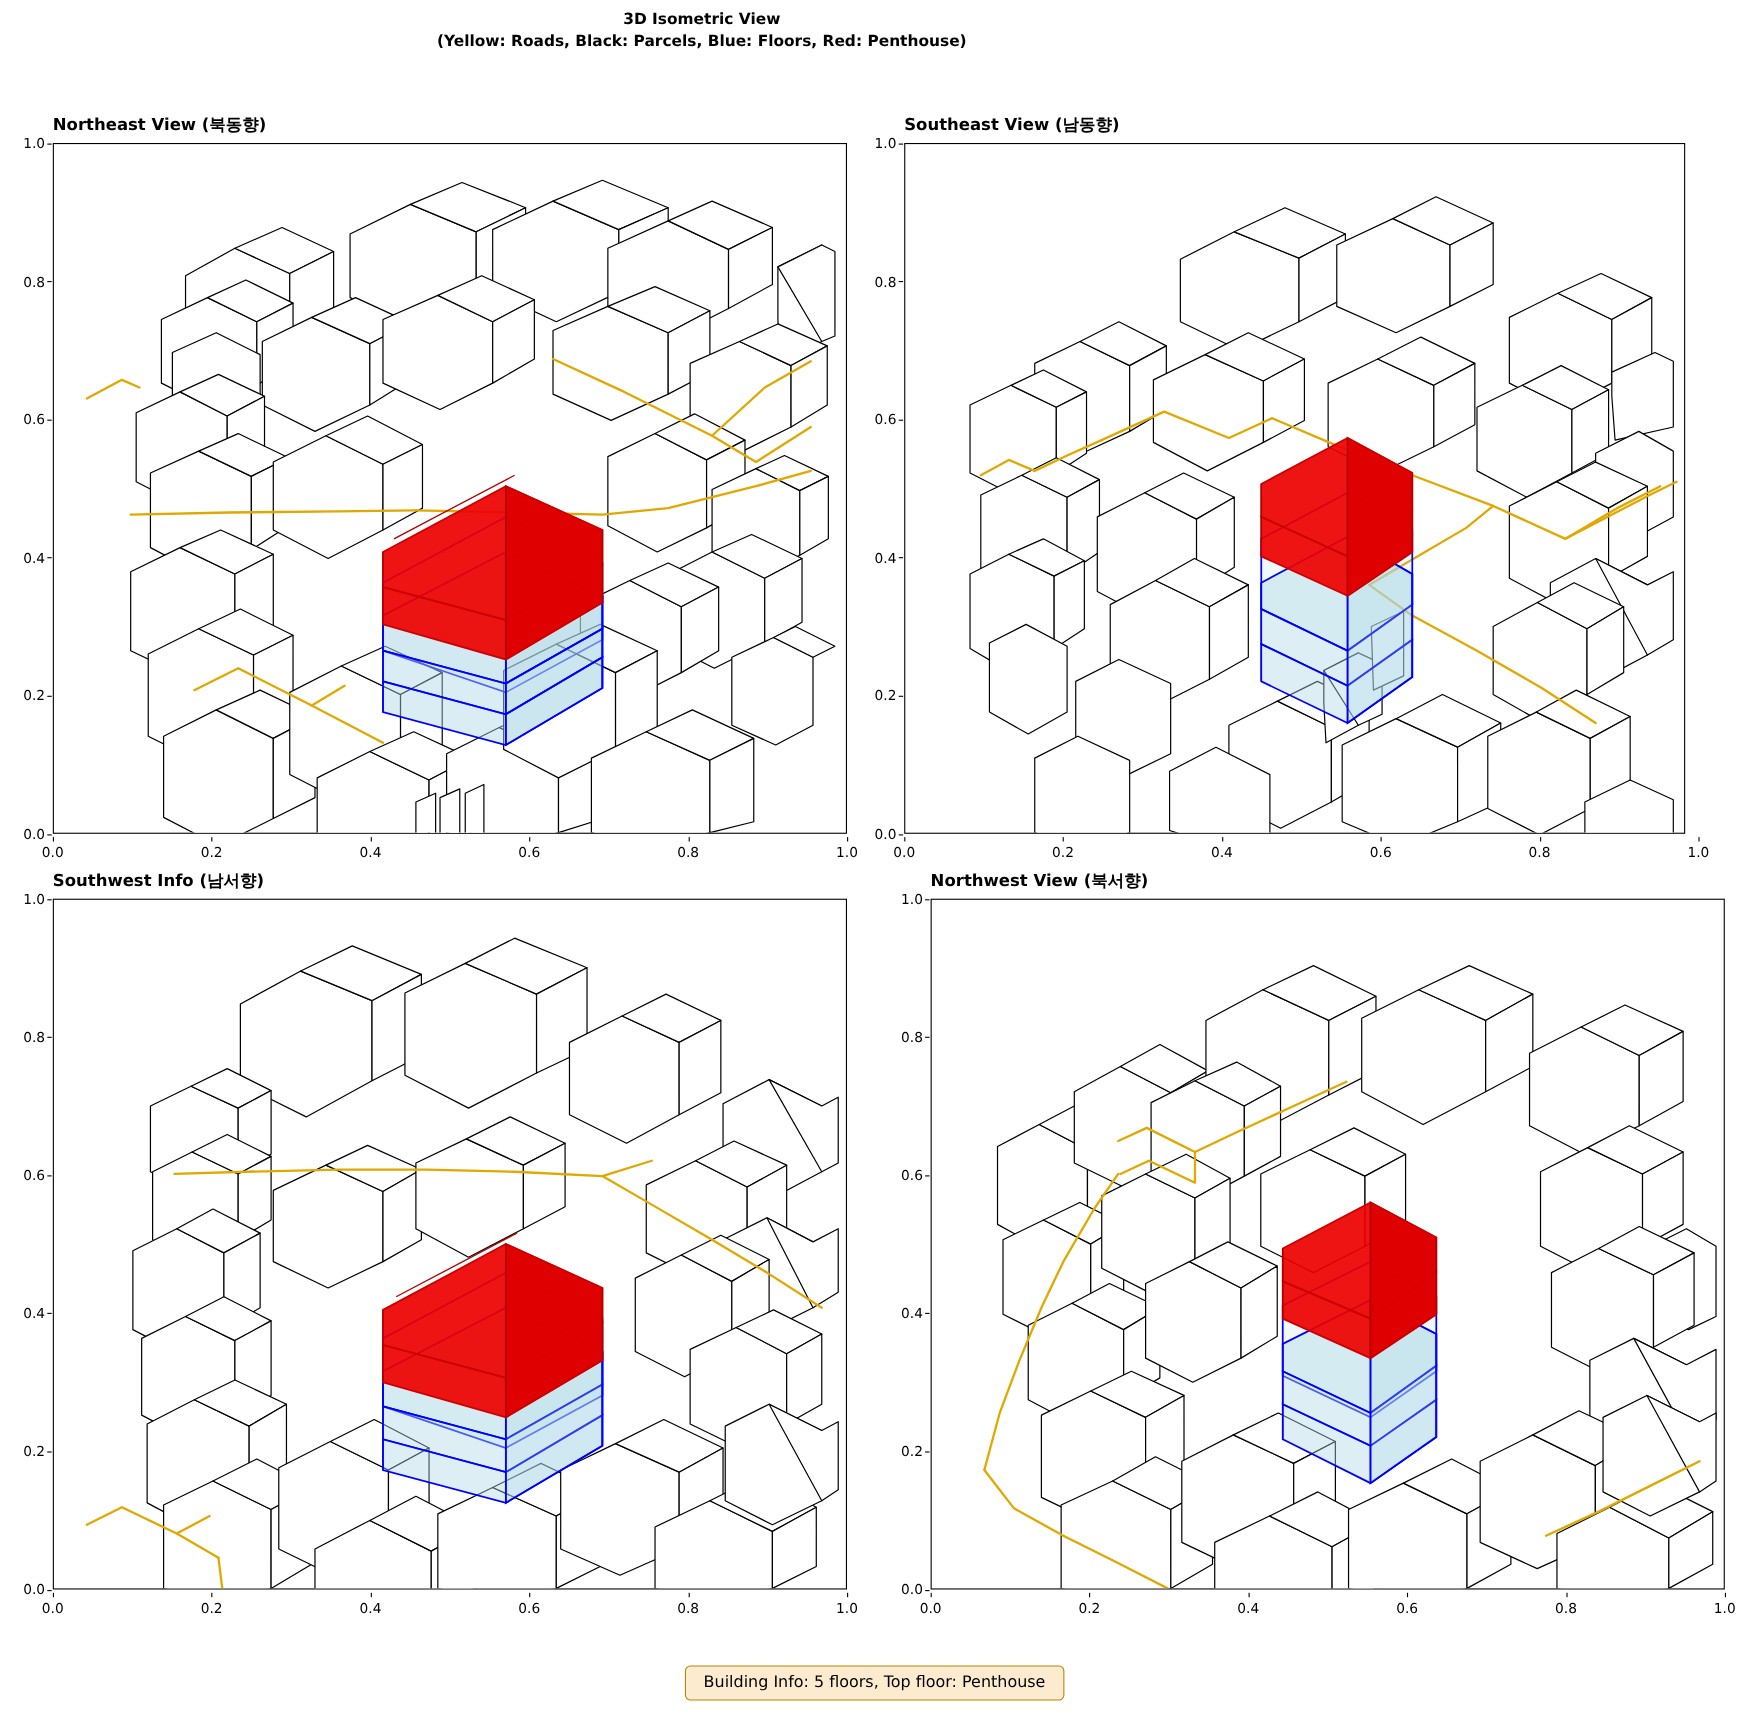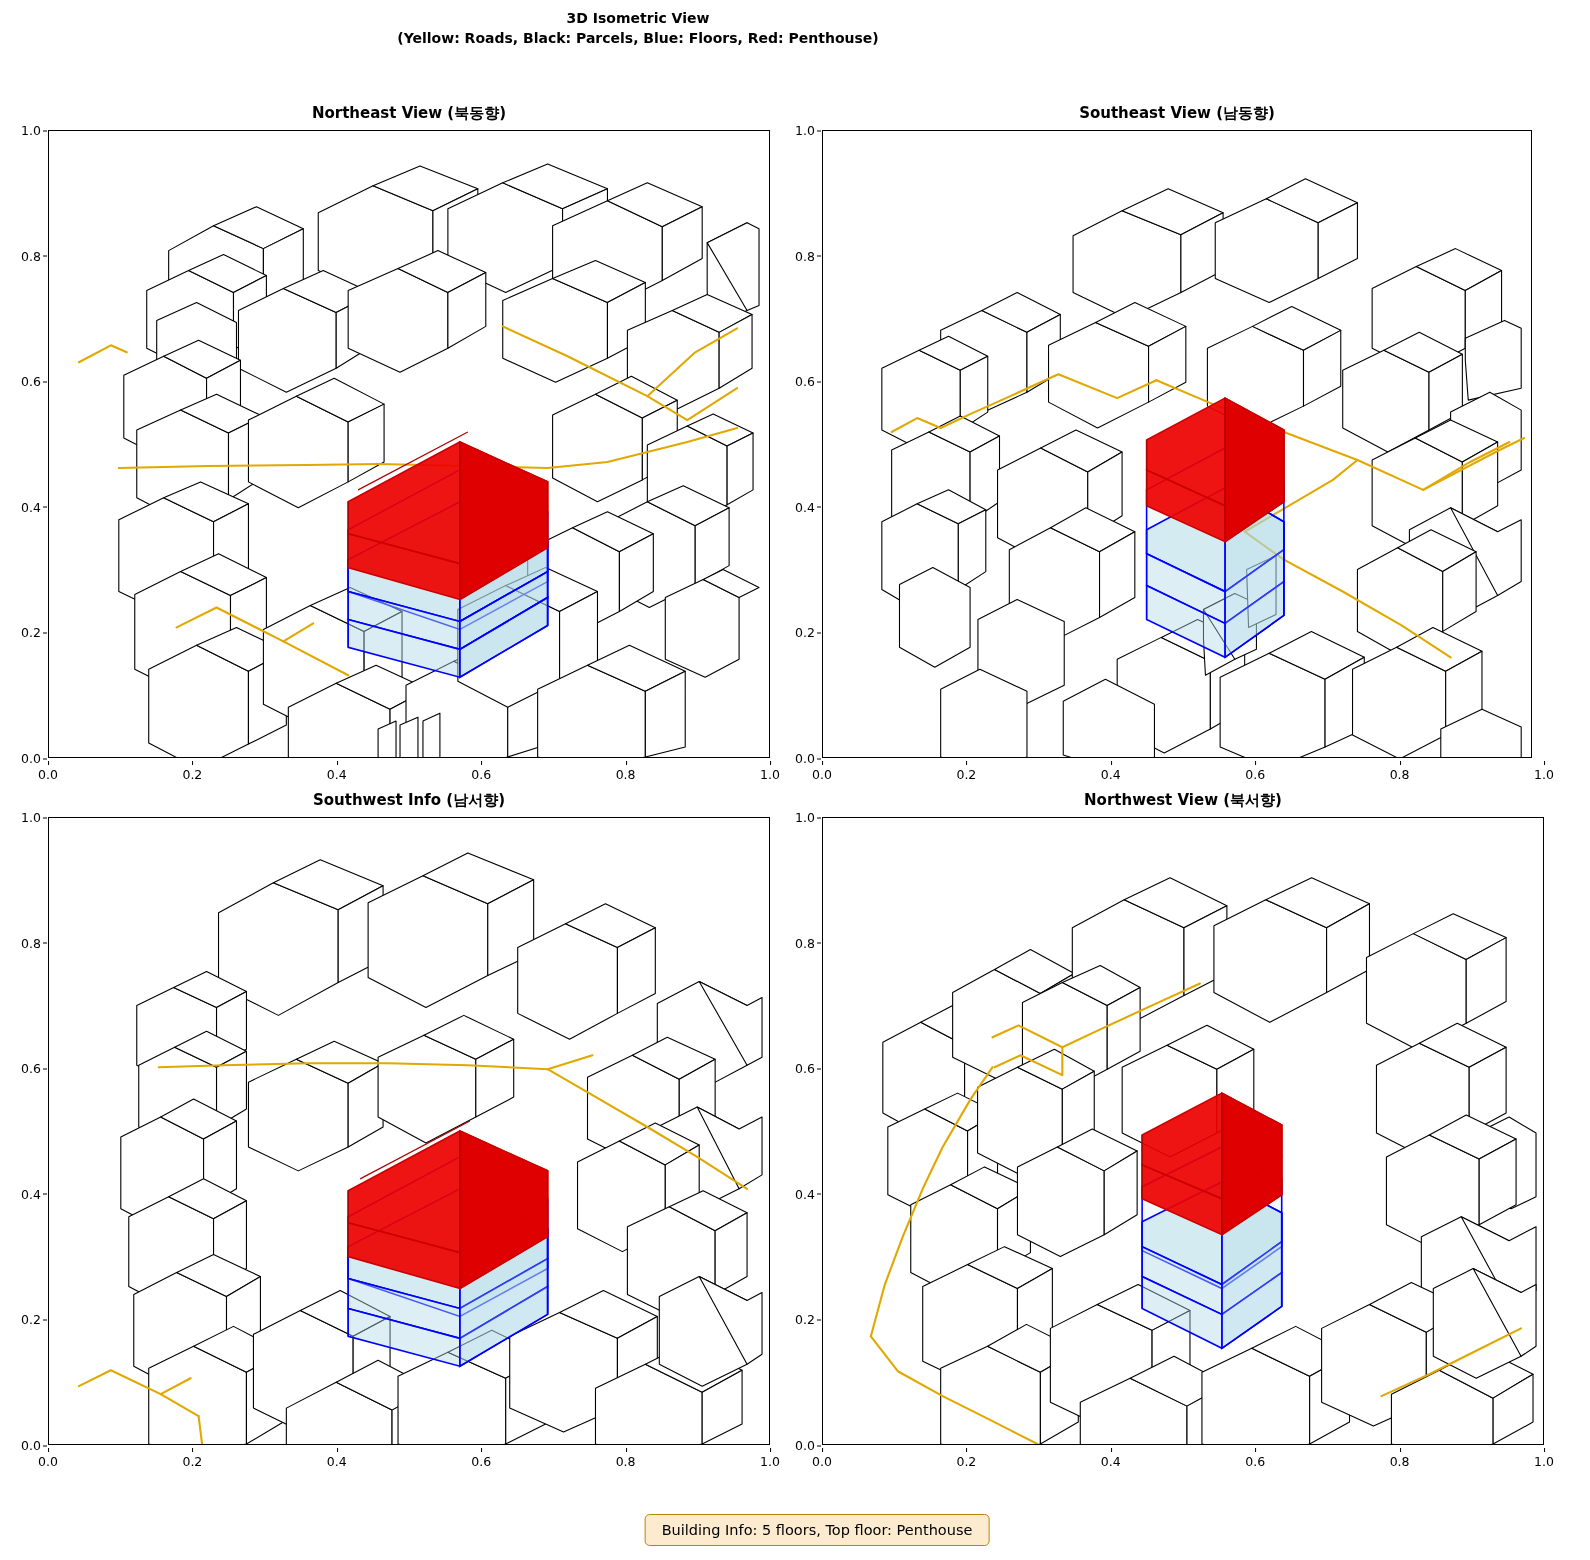--- a/index.html
+++ b/index.html
@@ -34,21 +34,21 @@
   .suptitle .line2 { display: block; }
 
   .panel {
     position: absolute;
   }
   .panel-title {
     position: absolute;
     left: 0;
     top: -26px;
     width: 100%;
-    text-align: center;
+    text-align: left;
     font-size: 15px;
     font-weight: bold;
   }
   .axes {
     position: absolute;
     left: 0; top: 0;
     width: 100%;
     height: 100%;
     border: 1.1px solid #000;
     box-sizing: border-box;
@@ -101,21 +101,20 @@
     left: 50%;
     transform: translateX(-50%);
     bottom: 14px;
     background: #fdebd0;
     border: 1px solid #b8860b;
     border-radius: 5px;
     padding: 7px 16px;
     font-size: 14.5px;
     color: #000;
     white-space: nowrap;
-    margin-left: 22px;
   }
 </style>
 </head>
 <body>
 
 <div class="figure">
 
   <div class="suptitle">
     <span>3D Isometric View</span>
     <span class="line2">(Yellow: Roads, Black: Parcels, Blue: Floors, Red: Penthouse)</span>
@@ -526,21 +525,21 @@
               <path d="M412 314 L412 472"></path>
               <path d="M500 354 L500 420"></path>
               <path d="M312 362 L422 304"></path>
             </g>
           </g>
         </svg>
       </div>
     </div>
   </div>
 
-  <div class="panel" style="left:822px; top:817px; width:722px; height:628px;">
+  <div class="panel" style="left:846px; top:817px; width:722px; height:628px;">
     <div class="panel-title">Northwest View (북서향)</div>
 
     <div class="ytick" style="top:0px;">1.0<span class="tickmark"></span></div>
     <div class="ytick" style="top:125.6px;">0.8<span class="tickmark"></span></div>
     <div class="ytick" style="top:251.2px;">0.6<span class="tickmark"></span></div>
     <div class="ytick" style="top:376.8px;">0.4<span class="tickmark"></span></div>
     <div class="ytick" style="top:502.4px;">0.2<span class="tickmark"></span></div>
     <div class="ytick" style="top:628px;">0.0<span class="tickmark"></span></div>
 
     <div class="xtick" style="left:0px;">0.0<span class="tickmark"></span></div>

